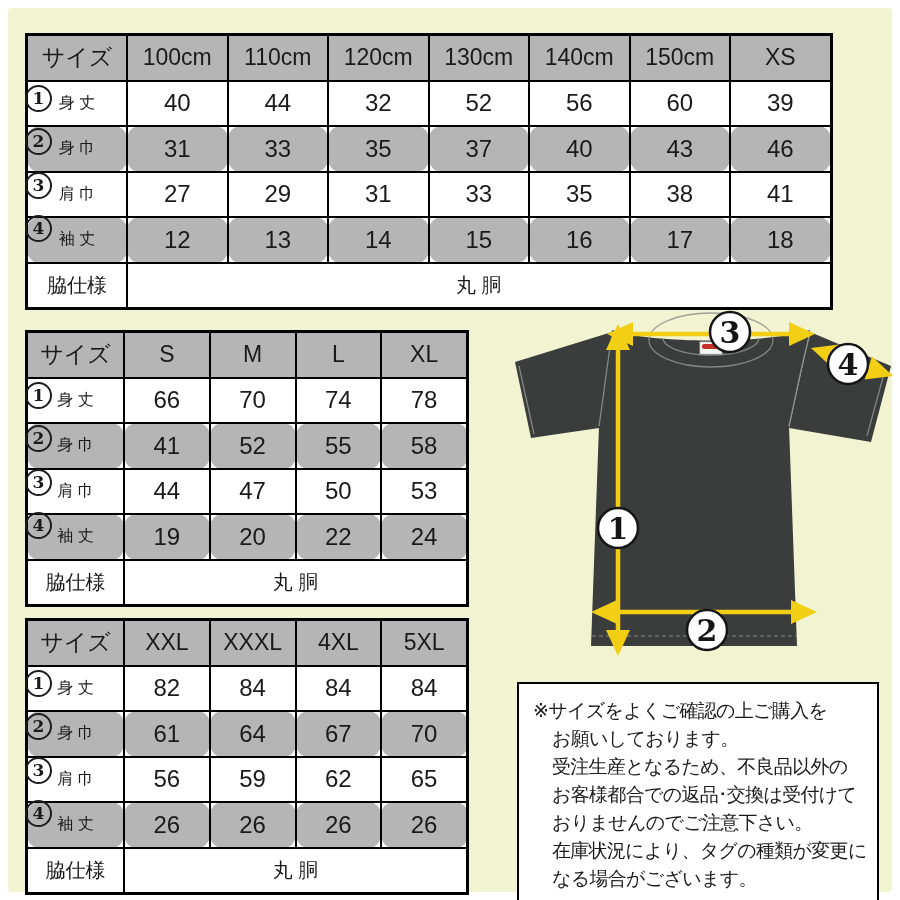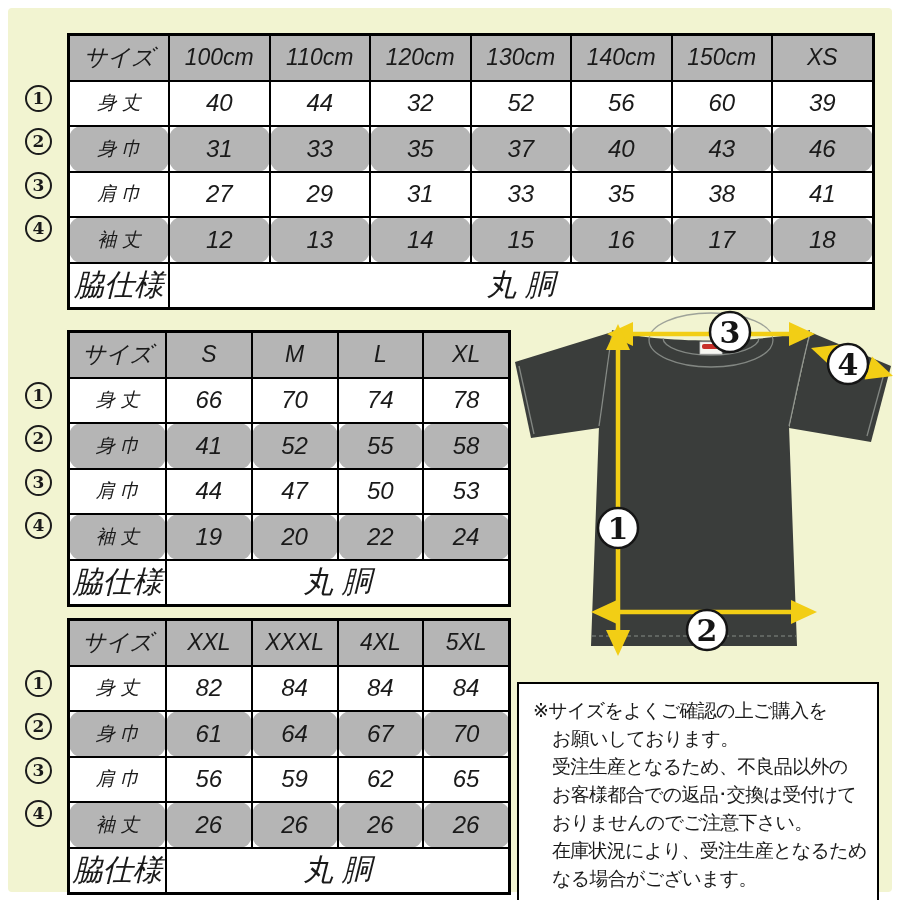--- a/index.html
+++ b/index.html
@@ -10,21 +10,21 @@
     color:var(--text,#1a1a1a);
     position:relative;
   }
   .canvas{position:absolute;inset:0;overflow:hidden;}
   .bg{
     position:absolute;left:8px;top:8px;right:8px;bottom:8px;
     background:var(--bg,#f2f4d1);
     border-radius:4px;
   }
   .table-block{position:absolute;}
-  .tbl-host{margin-left:42px;font-style:italic;}
+  .tbl-host{}
   table.size-table{
     border-collapse:collapse;
     border:3px solid #000;
     table-layout:fixed;
     background:#fff;
   }
   table.size-table th, table.size-table td{
     border:2px solid #000;
     text-align:center;
     vertical-align:middle;
@@ -32,23 +32,23 @@
     padding:0;
     overflow:hidden;
     white-space:nowrap;
   }
   table.size-table th{
     background:var(--cell_gray,#b5b5b5);
     font-weight:normal;
     font-size:23px;
   }
   table.size-table td{font-size:24px;background:#fff;}
-  table.size-table td.lbl{font-size:19px;}
+  table.size-table td.lbl{font-size:16px;}
   table.size-table tr.shade td{background:var(--cell_gray,#b5b5b5);border-radius:13px;}
-  table.size-table tr.footer td{background:#fff;font-size:30px;}
+  table.size-table tr.footer td{background:#fff;font-size:20px;}
   .wide th{width:98.5px;}
   .wide th:first-child{width:98px;}
   .narrow th{width:83.75px;}
   .narrow th:first-child{width:95px;}
   .markers{position:absolute;left:0;top:0;width:27px;}
   .marker{
     position:absolute;left:0;
     width:27px;height:27px;
     border:2px solid #1c1c1c;
     border-radius:50%;
@@ -307,16 +307,16 @@
     <circle class="dim-circle" cx="204" cy="320" r="20"></circle>
     <text class="dim-num" x="204" y="330.5">2</text>
   </svg>
 
   <div class="note">
     <div class="line">※サイズをよくご確認の上ご購入を</div>
     <div class="line indent">お願いしております。</div>
     <div class="line indent">受注生産となるため、不良品以外の</div>
     <div class="line indent">お客様都合での返品･交換は受付けて</div>
     <div class="line indent">おりませんのでご注意下さい。</div>
-    <div class="line indent">在庫状況により、受注生産となるため</div>
+    <div class="line indent">在庫状況により、タグの種類が変更に</div>
     <div class="line indent">なる場合がございます。</div>
   </div>
 </div>
 
 </body></html>

